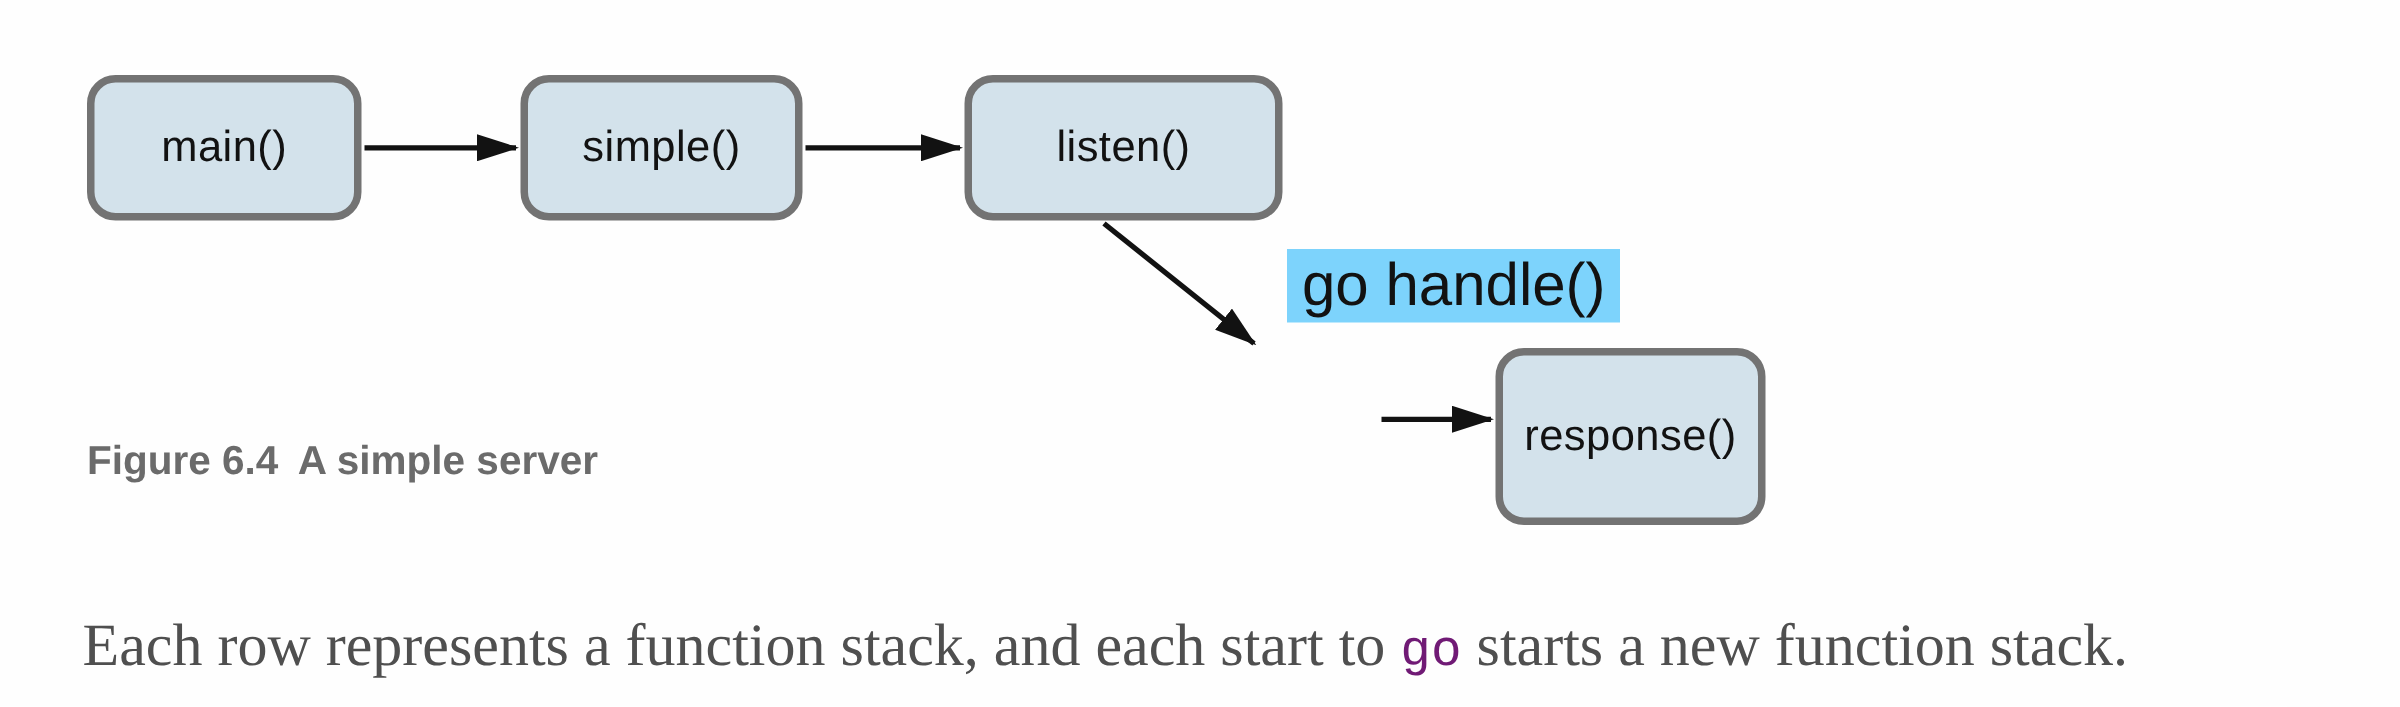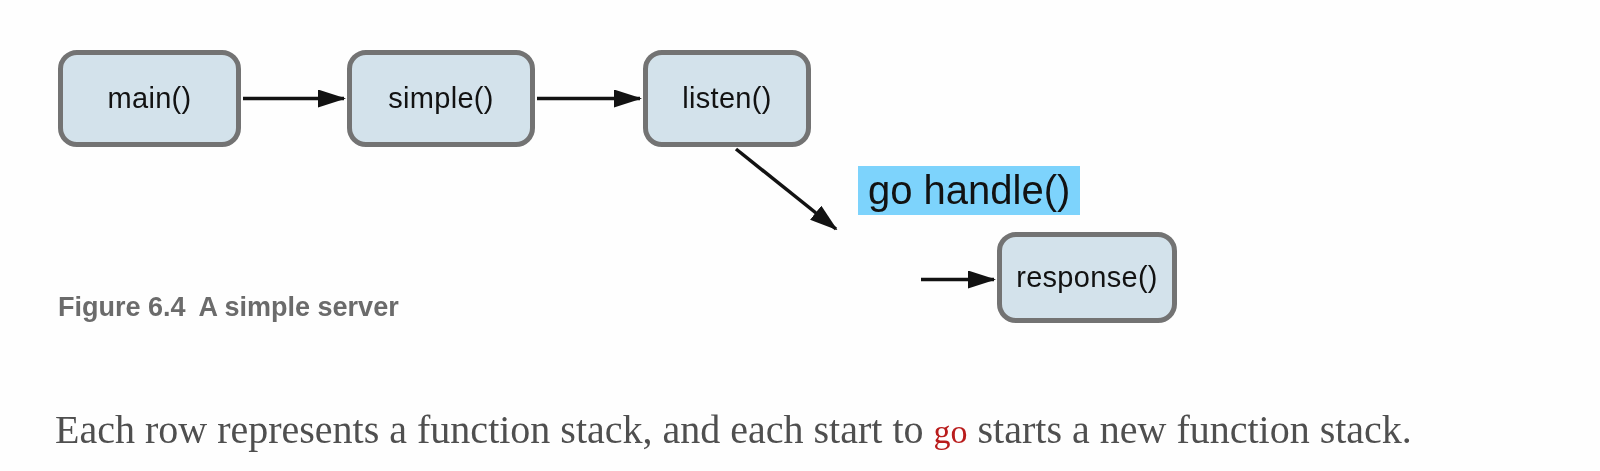--- a/index.html
+++ b/index.html
@@ -62,23 +62,23 @@
     left: 55px;
     top: 408px;
     width: 1540px;
     font-family: "Liberation Serif", serif;
     font-size: 40px;
     color: #4f4f4f;
     white-space: nowrap;
     line-height: 1.1;
   }
   .body-text .code {
-    font-family: Liberation Serif, serif;
+    font-family: Liberation Mono, monospace;
     font-size: 34px;
-    color: #b91c1c;
+    color: #701a75;
   }
 </style>
 </head>
 <body>
 
 <div class="page">
 
   <svg class="arrow-layer" viewBox="0 0 1600 471" xmlns="http://www.w3.org/2000/svg">
     <defs>
       <marker id="arrowhead" markerUnits="userSpaceOnUse" markerWidth="28" markerHeight="18" refX="26" refY="9" orient="auto">
@@ -92,26 +92,26 @@
   </svg>
 
   <div class="node" style="left:58px; top:50px; width:183px; height:97px;">
     <span>main()</span>
   </div>
 
   <div class="node" style="left:347px; top:50px; width:188px; height:97px;">
     <span>simple()</span>
   </div>
 
-  <div class="node" style="left:643px; top:50px; width:168px; height:97px;">
+  <div class="node" style="left:643px; top:50px; width:212px; height:97px;">
     <span>listen()</span>
   </div>
 
 
-  <div class="node" style="left:997px; top:232px; width:180px; height:91px;">
+  <div class="node" style="left:997px; top:232px; width:180px; height:118px;">
     <span>response()</span>
   </div>
 
   <div class="edge-label">go handle()</div>
 
   <div class="caption">
     <span class="caption-label">Figure 6.4</span><span class="caption-title">A simple server</span>
   </div>
 
   <div class="body-text">

